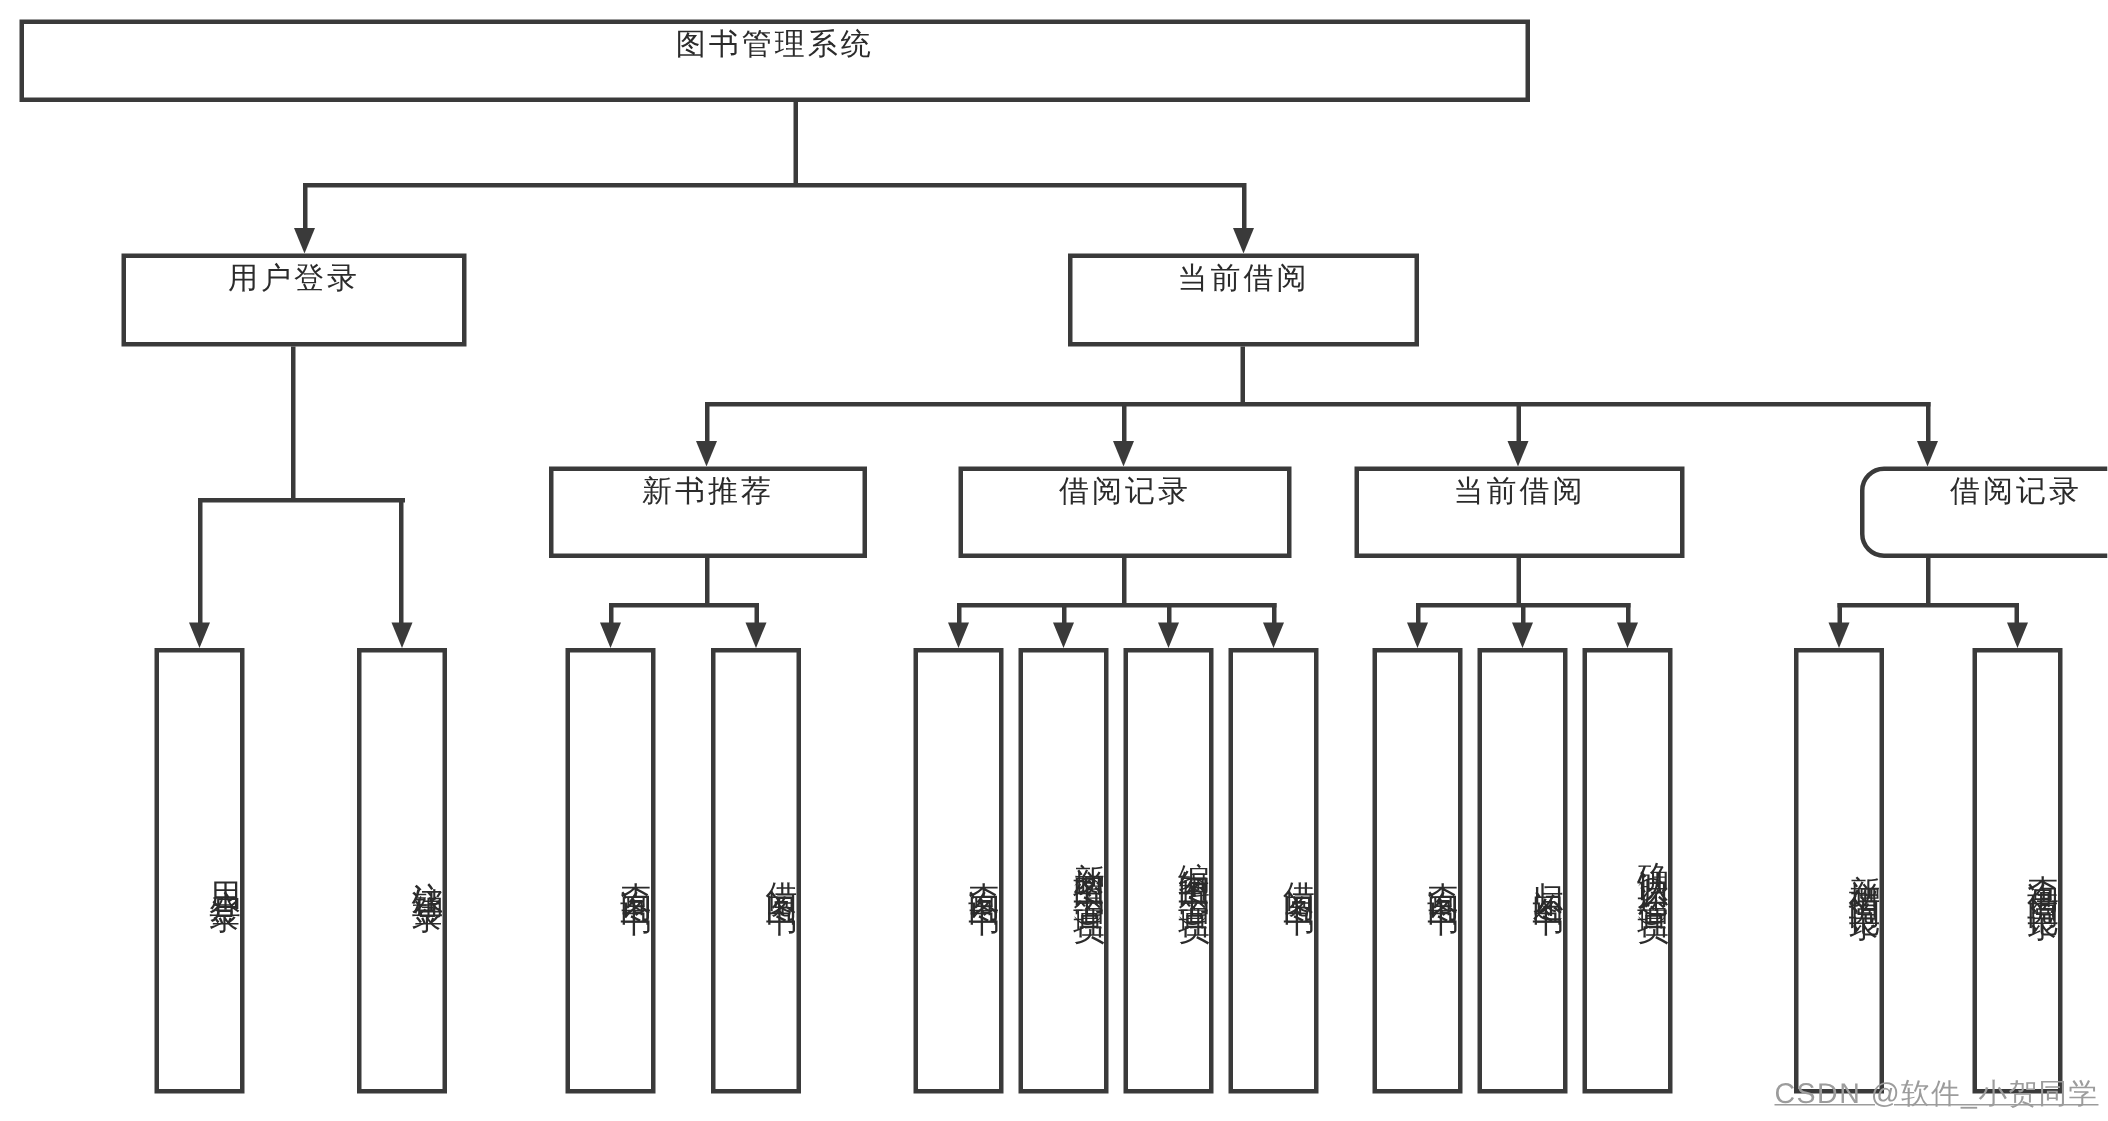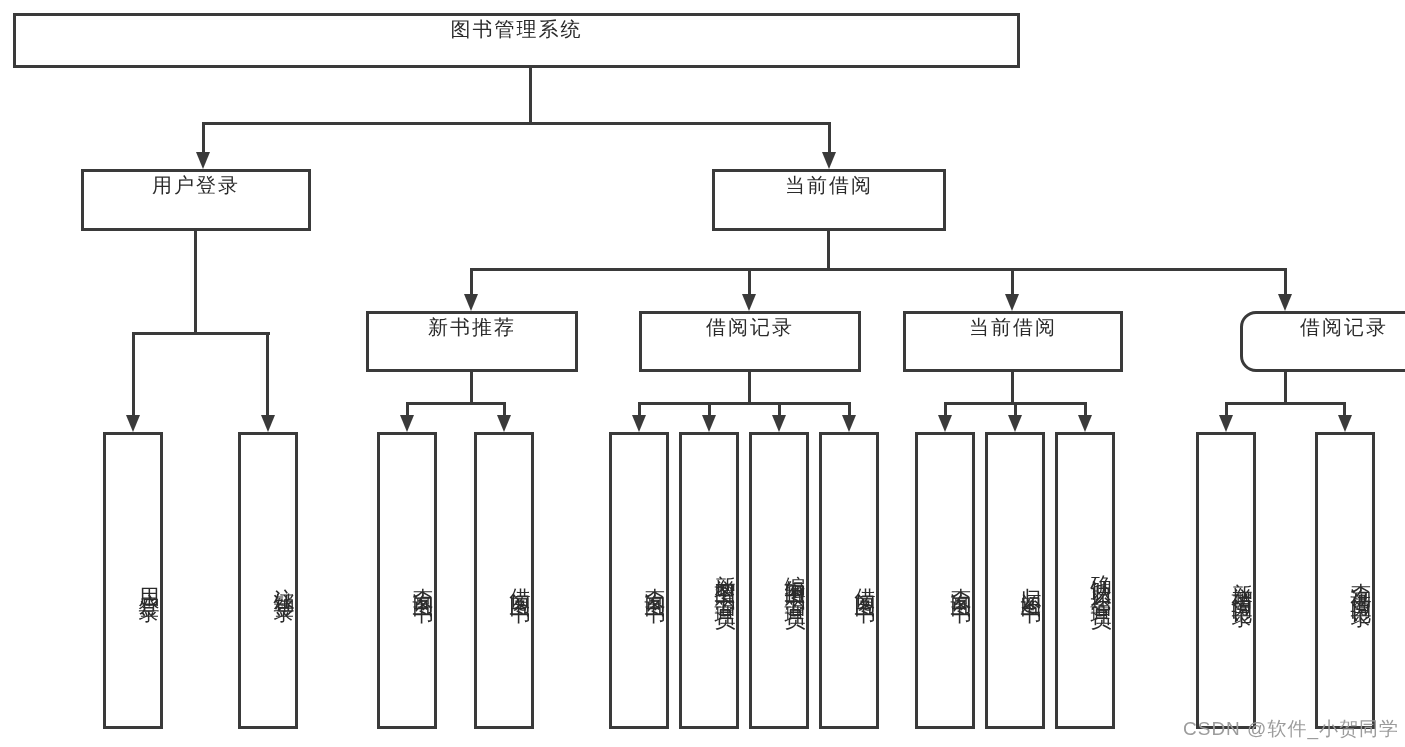--- a/index.html
+++ b/index.html
@@ -18,21 +18,21 @@
   }
   .vline{position:absolute;width:3px;background:#3a3a3a;}
   .hline{position:absolute;height:3px;background:#3a3a3a;}
   .arrow{
     position:absolute;width:0;height:0;
     border-left:7px solid transparent;border-right:7px solid transparent;
     border-top:17px solid #3a3a3a;
   }
   .watermark{
     position:absolute;top:716px;left:1183px;font-size:19px;color:#9c9c9c;
-    letter-spacing:1px;white-space:nowrap;
+    letter-spacing:1px;white-space:nowrap;text-decoration:underline;
   }
 </style>
 </head>
 <body>
 
 <div class="canvas">
 
   <div class="box h" style="left:13px;top:13px;width:1007px;height:55px;">
     <span>图书管理系统</span>
   </div>

